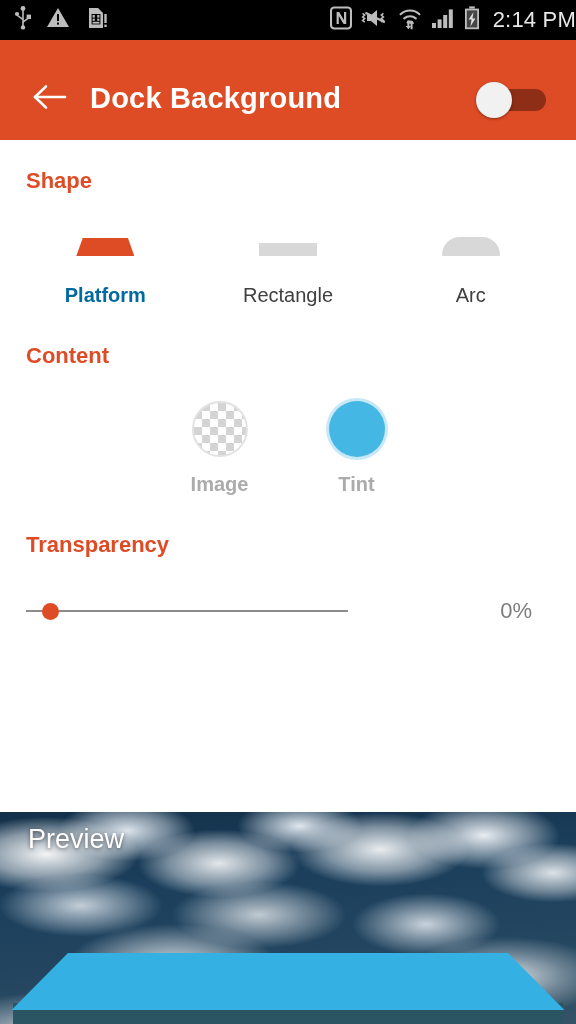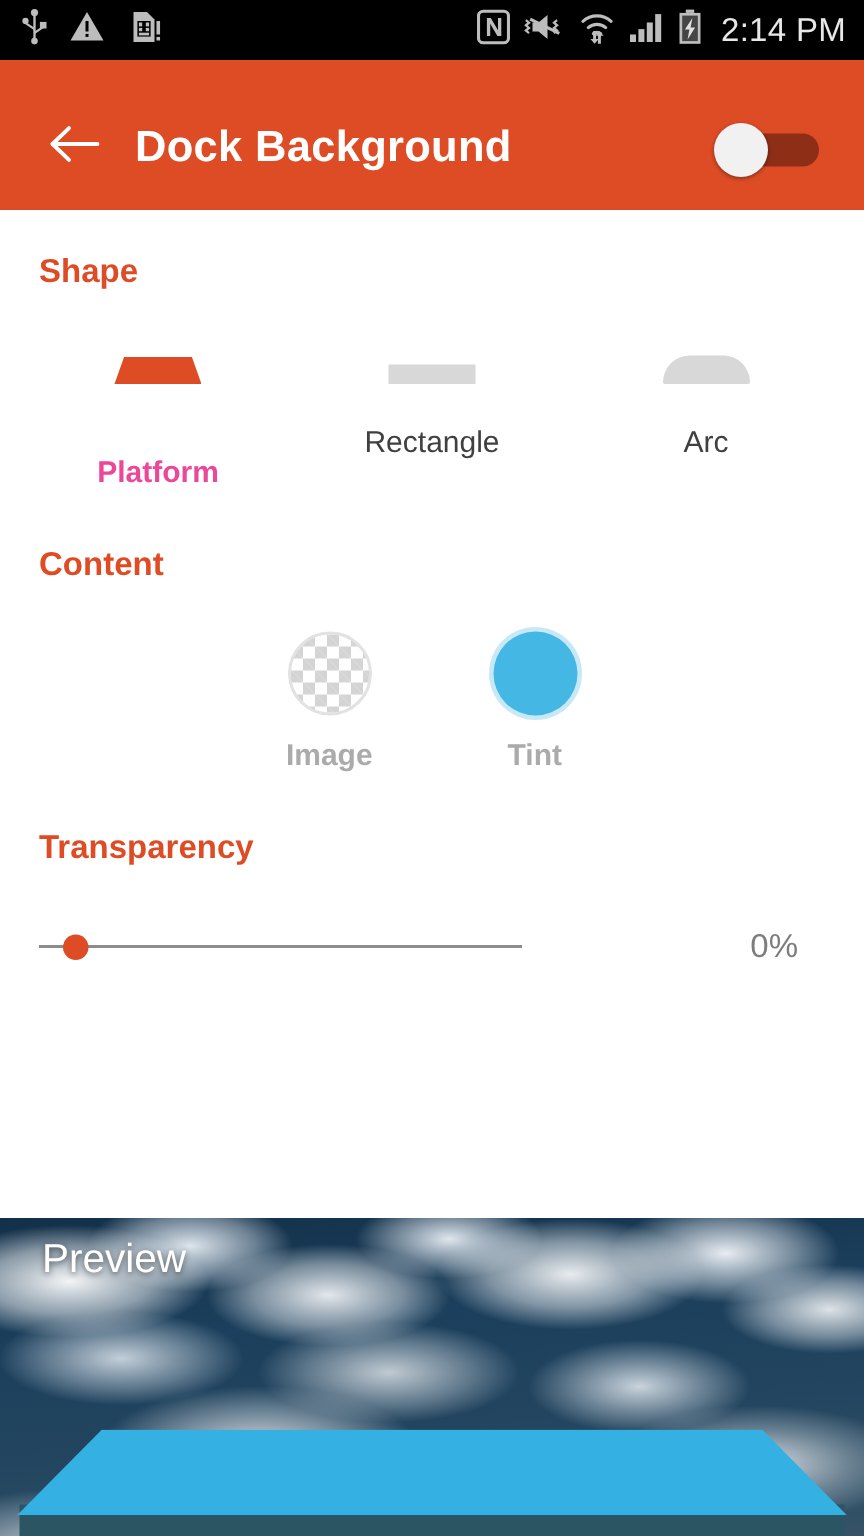--- a/index.html
+++ b/index.html
@@ -11,21 +11,21 @@
     position:relative;
   }
 
   
   .statusbar{
     position:absolute; left:0; top:0; width:576px; height:40px;
     background:#000000;
     display:flex; align-items:center;
   }
   .sb-left{ display:flex; align-items:center; gap:14px; padding-left:14px; }
-  .sb-right{ display:flex; align-items:center; gap:9px; margin-left:auto; padding-right:12px; }
+  .sb-right{ display:flex; align-items:center; gap:9px; margin-left:auto; }
   .sb-ico{ display:block; }
   .sb-clock{
     color:#e8e8e8; font-size:22px; letter-spacing:0.2px;
     margin-left:4px; font-family:"Liberation Sans", sans-serif;
   }
 
   
   .appbar{
     position:absolute; left:0; top:40px; width:576px; height:117px;
     background:#DE4C26;
@@ -74,21 +74,21 @@
   }
   .shape-item{
     flex:1; display:flex; flex-direction:column; align-items:center;
     cursor:pointer;
   }
   .shape-glyph{
     height:30px; display:flex; align-items:flex-end; justify-content:center;
     margin-bottom:28px;
   }
   .shape-label{ font-size:20px; color:#404040; }
-  .shape-item.selected .shape-label{ color:#ec4899; font-weight:bold;margin-top:20px; }
+  .shape-item.selected .shape-label{ color:#0369a1; font-weight:bold; }
 
   .sh-platform{
     width:58px; height:18px; background:#DE4C26;
     clip-path:polygon(11% 0, 89% 0, 100% 100%, 0% 100%);
   }
   .sh-rect{ width:58px; height:13px; background:#D8D8D8; }
   .sh-rounded{ width:58px; height:13px; background:#D8D8D8; border-radius:4px; }
   .sh-arc{
     width:58px; height:19px; background:#D8D8D8;
     border-radius:30px 30px 2px 2px;

